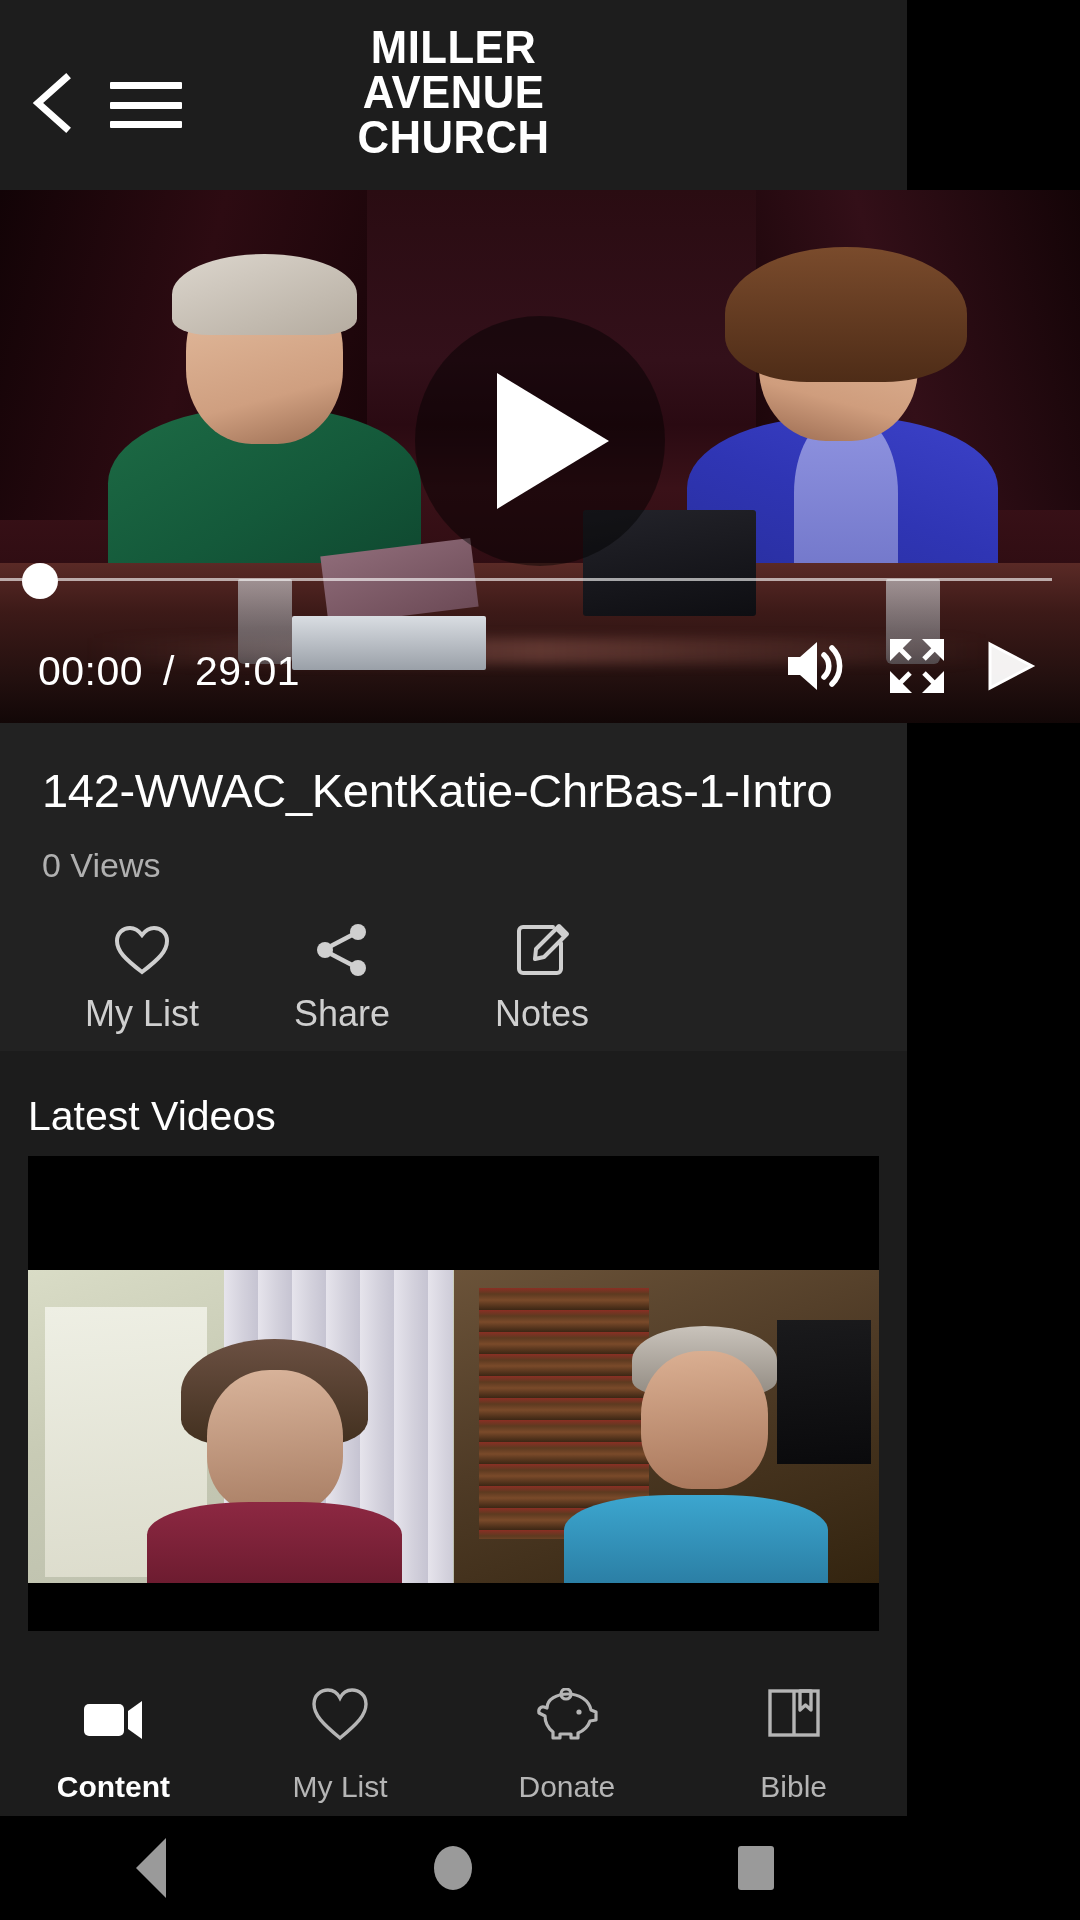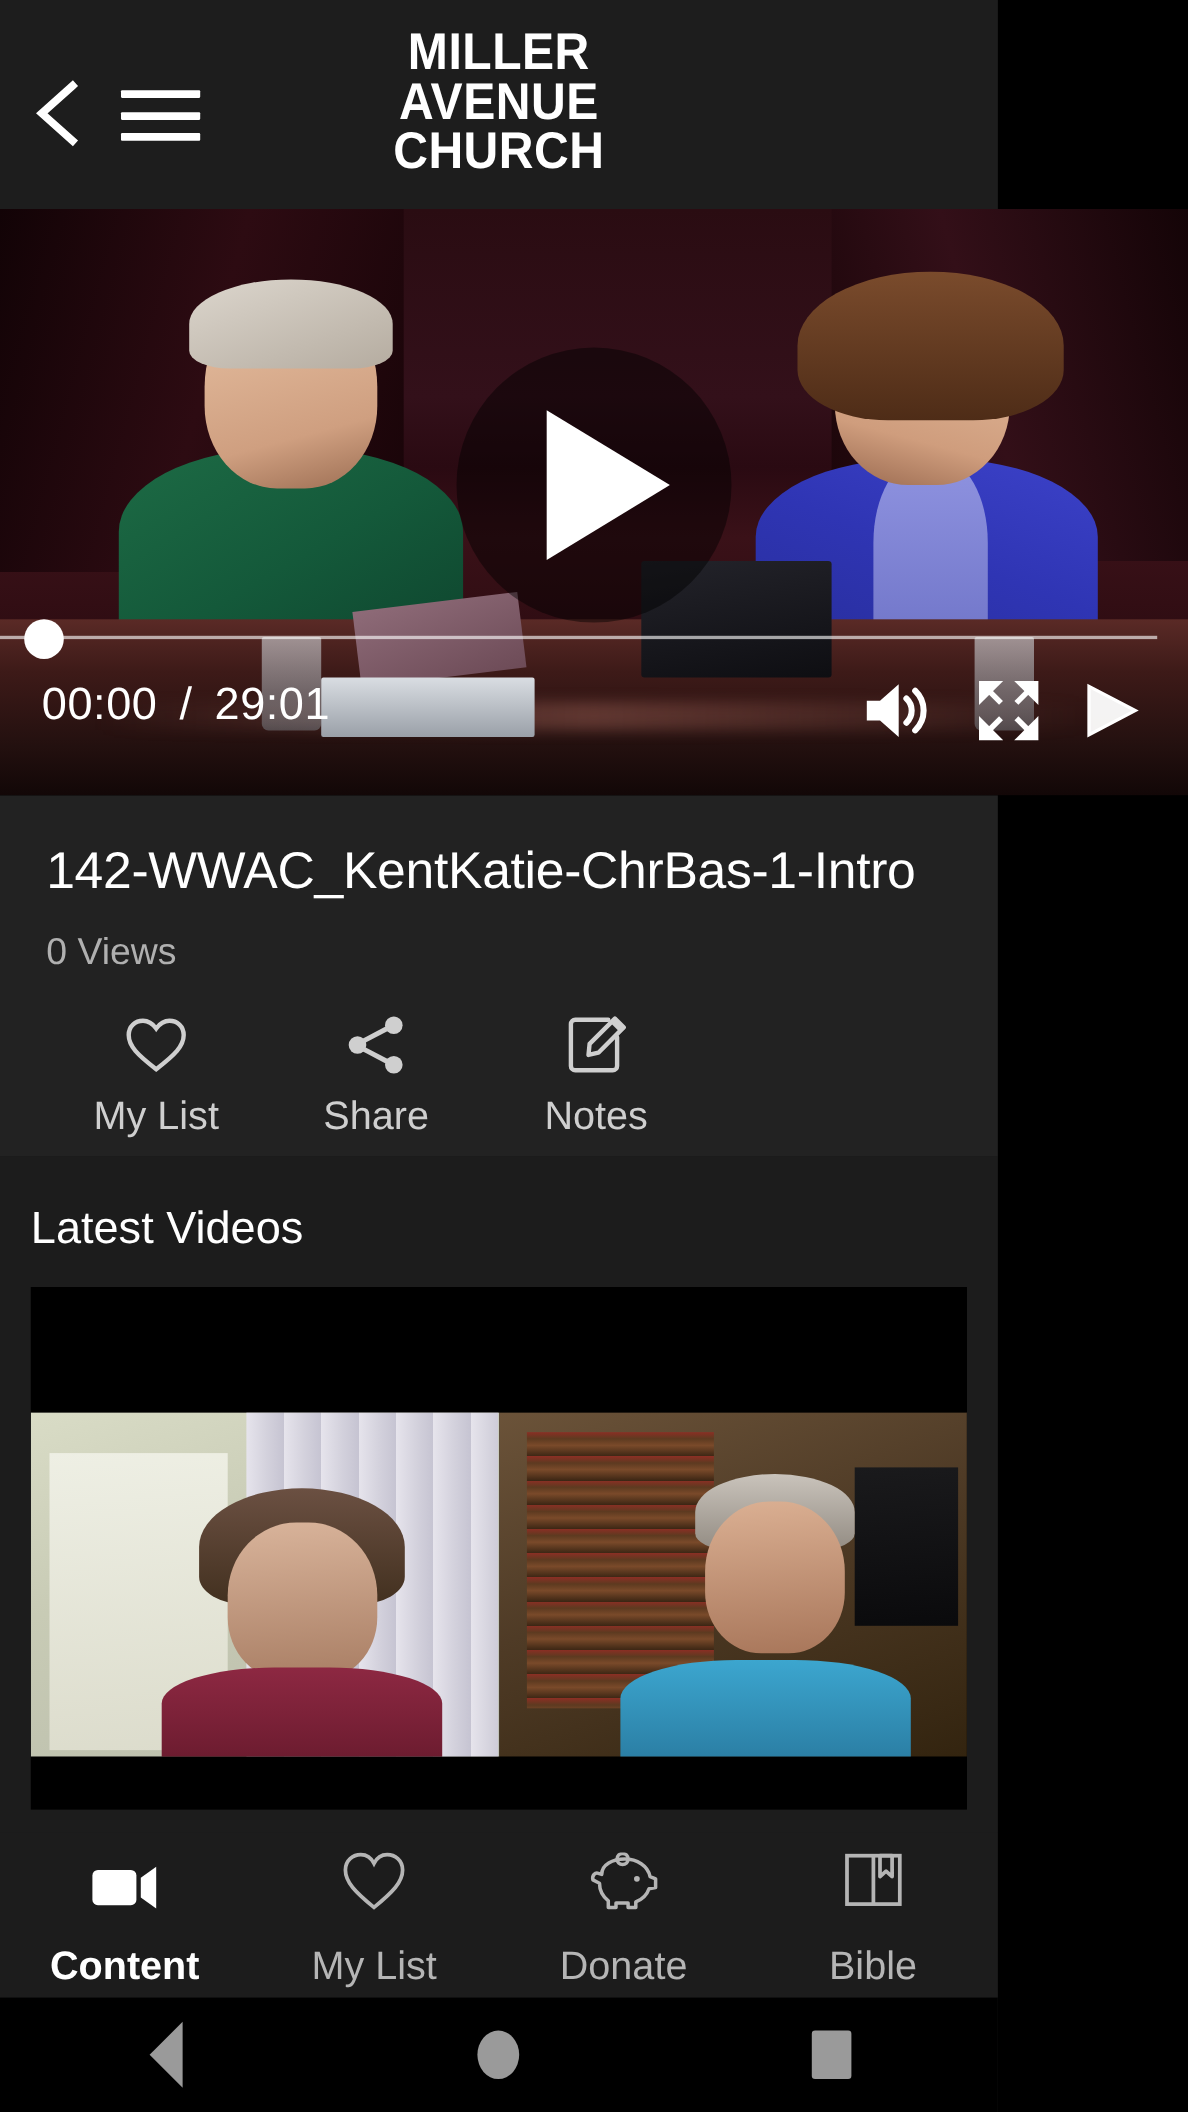--- a/index.html
+++ b/index.html
@@ -92,38 +92,38 @@
     border-left:112px solid #fff;
     border-top:68px solid transparent;
     border-bottom:68px solid transparent;
   }
 
   .scrub-wrap { position:absolute; left:0; right:0; bottom:120px; height:46px; cursor:pointer; }
   .scrub-track { position:absolute; left:0; right:28px; top:21px; height:3px; background:rgba(255,255,255,0.62); }
   .scrub-thumb { position:absolute; left:22px; top:6px; width:36px; height:36px; border-radius:50%; background:#fff; }
 
   .ctrl-row { position:absolute; left:0; right:0; bottom:28px; height:78px;
-              display:flex; align-items:flex-start; }
+              display:flex; align-items:flex-end; }
   .time { color:#fff; font-size:41px; margin-left:38px; letter-spacing:0.5px; white-space:nowrap; }
   .time .sep { margin:0 20px; }
   .ctrl-right { margin-left:auto; display:flex; align-items:center; gap:42px; padding-right:34px; }
   .ctrl-btn { cursor:pointer; display:flex; align-items:center; justify-content:center; }
 
   
   .info { background:#222222; padding:42px 40px 0 42px; flex:0 0 auto; }
   .vid-title { color:#fff; font-size:47px; line-height:1.12; font-weight:400; letter-spacing:-0.3px; }
   .vid-views { color:#b0b0b0; font-size:34px; margin-top:28px; }
   .actions { display:flex; margin-top:34px; padding-bottom:16px; }
   .action { width:200px; display:flex; flex-direction:column; align-items:center; cursor:pointer; }
   .action-ico { height:62px; display:flex; align-items:center; justify-content:center; }
   .action-lb { color:#cfcfcf; font-size:36px; margin-top:12px; }
 
   
   .latest { background:#1c1c1c; flex:1 1 auto; padding:0 28px; overflow:hidden; }
-  .latest-h { color:#ffffff; font-size:41px; padding:42px 0 30px 0; }
+  .latest-h { color:#ffffff; font-size:41px; padding:42px 0 16px 0; }
   .thumb { position:relative; width:100%; height:475px; background:#000; overflow:hidden; }
   .thumb-bars-top { position:absolute; left:0; right:0; top:0; height:24%; background:#000; z-index:3; }
   .thumb-bars-bot { position:absolute; left:0; right:0; bottom:0; height:10%; background:#000; z-index:3; }
   .tp-left { position:absolute; left:0; top:24%; width:50%; bottom:10%;
              background:linear-gradient(160deg,#d9dcc6 0%, #c8cbb5 40%, #b9bcab 100%); }
   .tp-right { position:absolute; right:0; top:24%; width:50%; bottom:10%;
              background:linear-gradient(160deg,#6b5339 0%, #4f3b26 45%, #33240f 100%); }
   .tp-door { position:absolute; left:4%; top:12%; width:38%; height:86%;
              background:linear-gradient(175deg,#eeefe4,#dcdccc); }
   .tp-curtain { position:absolute; left:46%; top:0; width:54%; height:100%;
@@ -142,21 +142,21 @@
              background:linear-gradient(180deg,#c9c3bb,#938c83); border-radius:50% 50% 22% 22%; }
   .tp-man-body { position:absolute; left:26%; bottom:0; width:62%; height:28%;
              background:linear-gradient(180deg,#3ca6cf,#2b7fa5); border-radius:40% 40% 0 0; }
   .tp-mon { position:absolute; right:2%; top:16%; width:22%; height:46%;
              background:linear-gradient(175deg,#1a1a1c,#0a0a0c); }
 
   
   .tabbar { flex:0 0 150px; height:150px; background:#1c1c1c; display:flex; align-items:center; }
   .tab { flex:1; display:flex; flex-direction:column; align-items:center; justify-content:center; cursor:pointer; }
   .tab-ico { height:64px; display:flex; align-items:flex-end; justify-content:center; }
-  .tab-lb { font-size:36px; margin-top:28px; color:#b5b5b5; }
+  .tab-lb { font-size:30px; margin-top:28px; color:#b5b5b5; }
   .tab.active .tab-lb { color:#ffffff; font-weight:bold; }
 
   
   .sysnav { flex:0 0 104px; height:104px; background:#000; display:flex; align-items:center; }
   .sysnav div { flex:1; display:flex; align-items:center; justify-content:center; cursor:pointer; }
   .nav-back { width:0; height:0; border-right:30px solid #9a9a9a; border-top:30px solid transparent; border-bottom:30px solid transparent; }
   .nav-home { width:38px; height:44px; border-radius:50%; background:#9a9a9a; }
   .nav-rec { width:36px; height:44px; background:#9a9a9a; border-radius:3px; }
 </style>
 </head>

